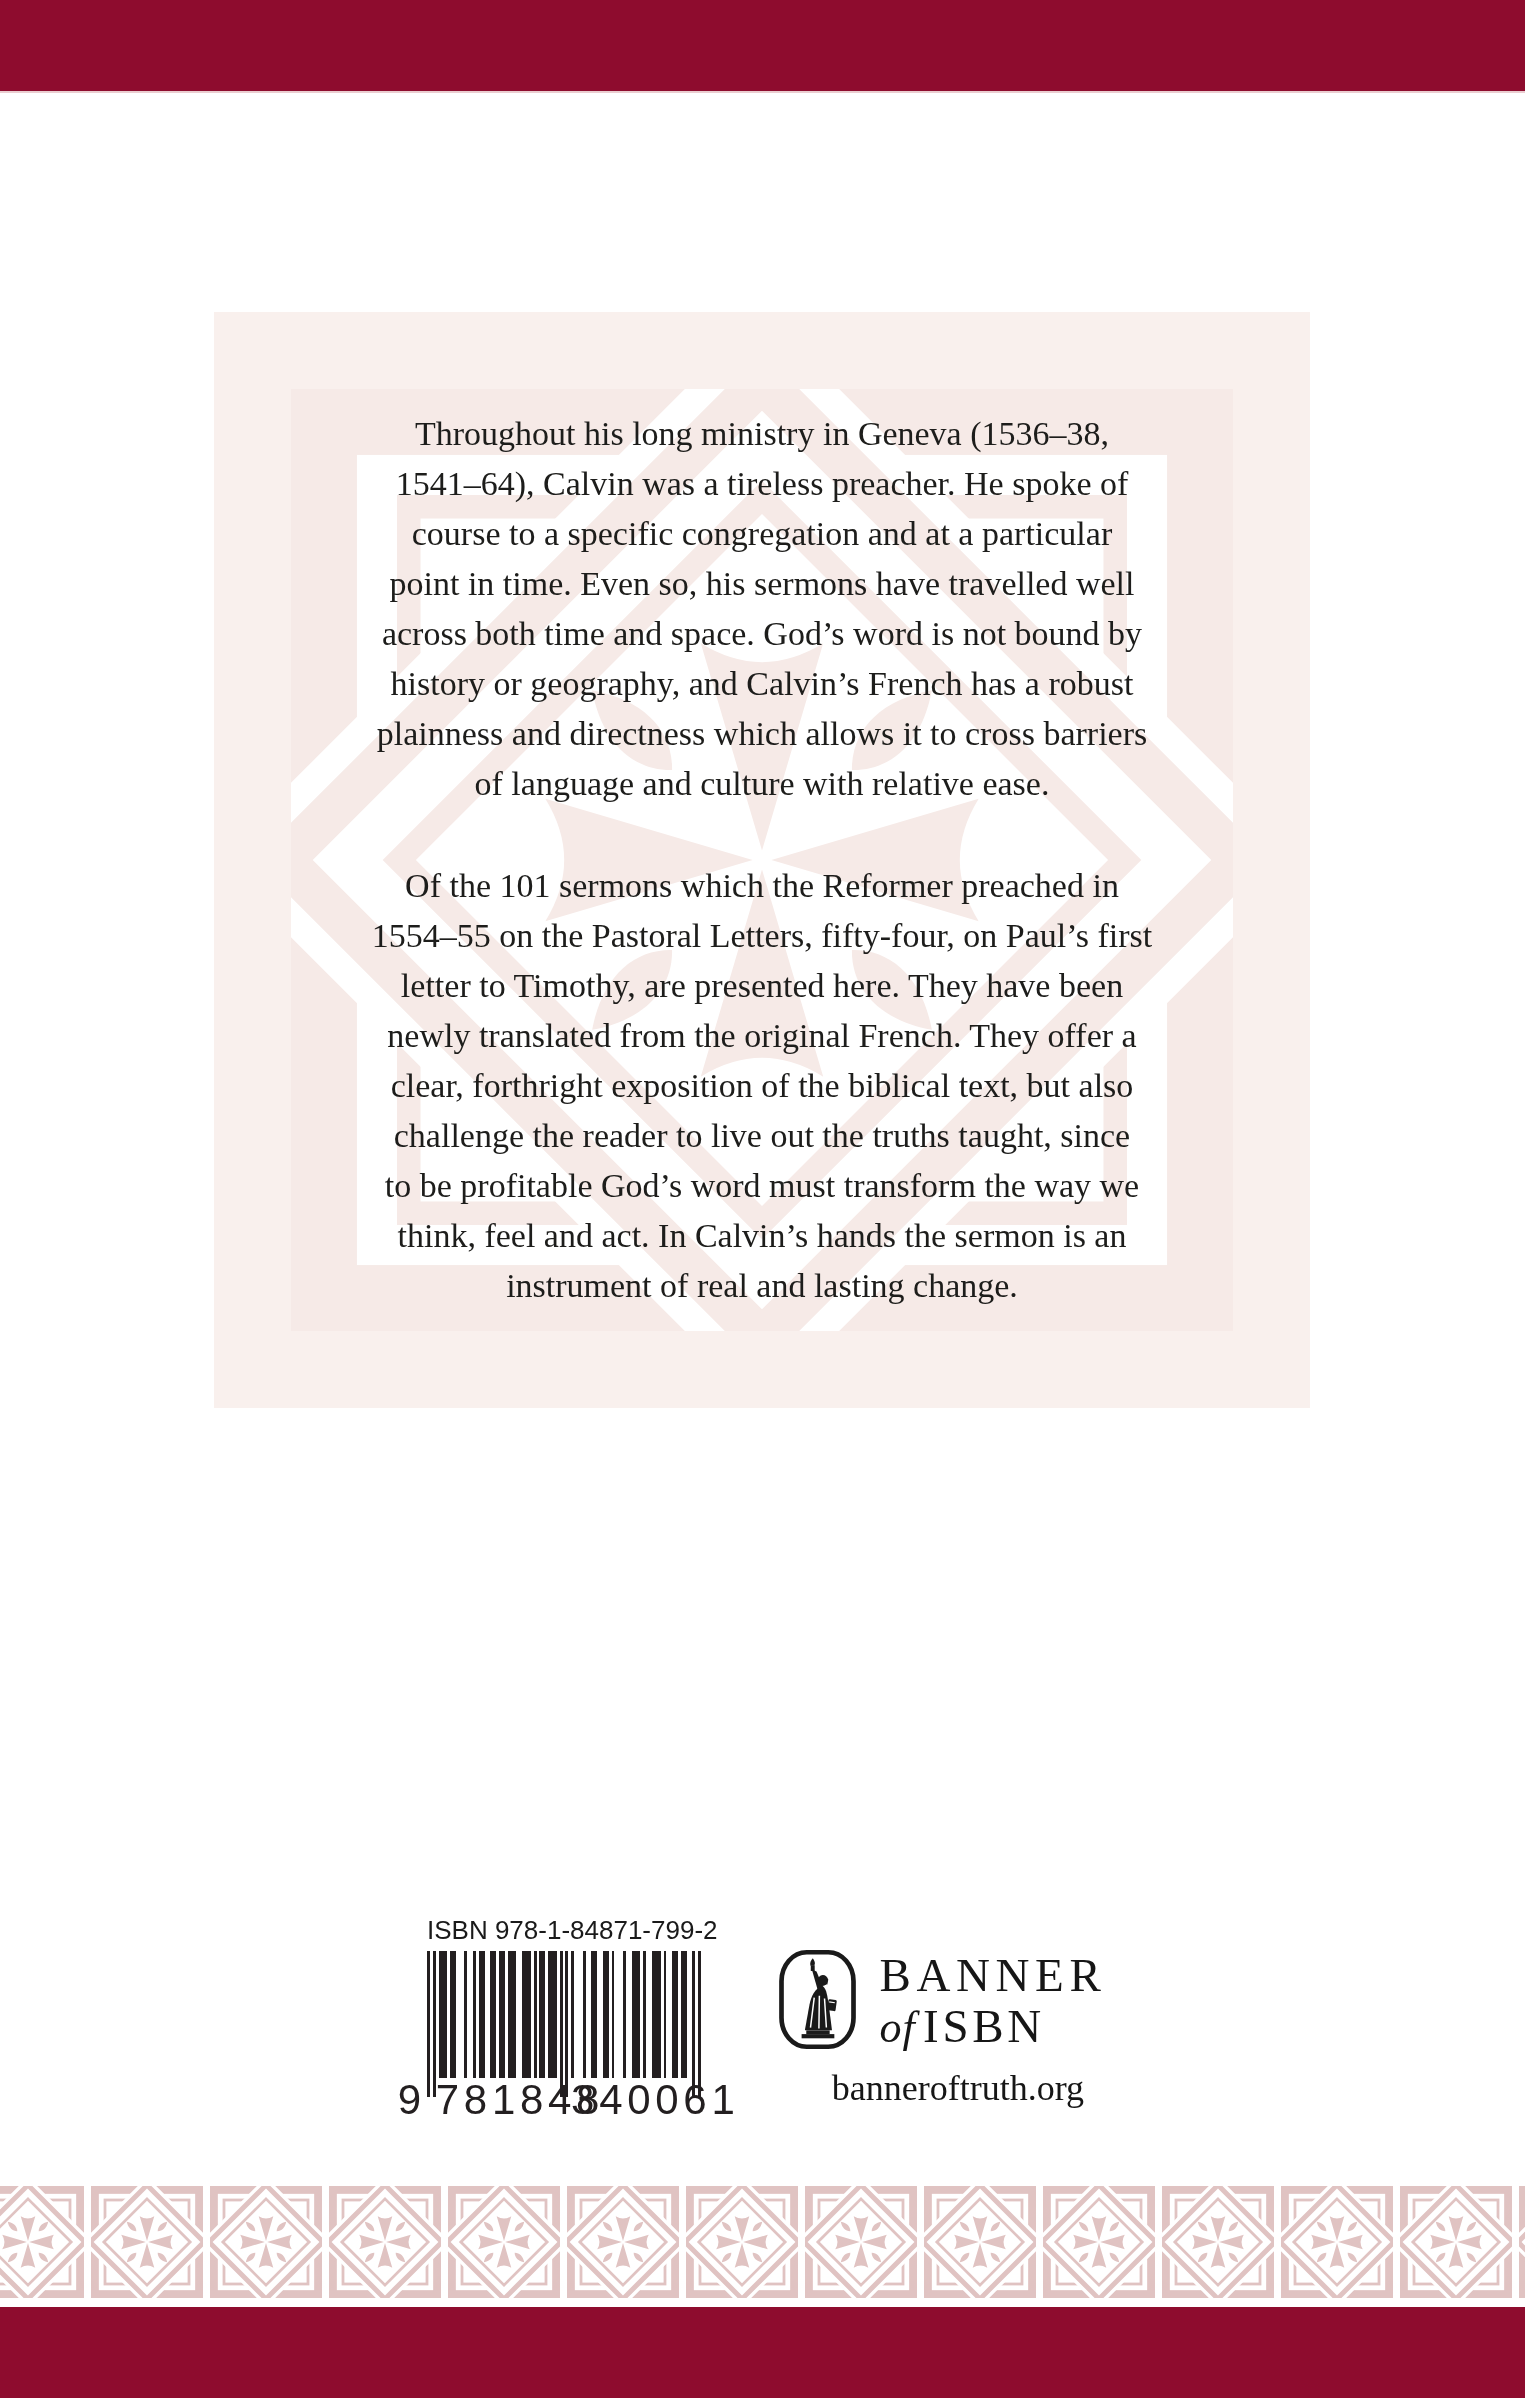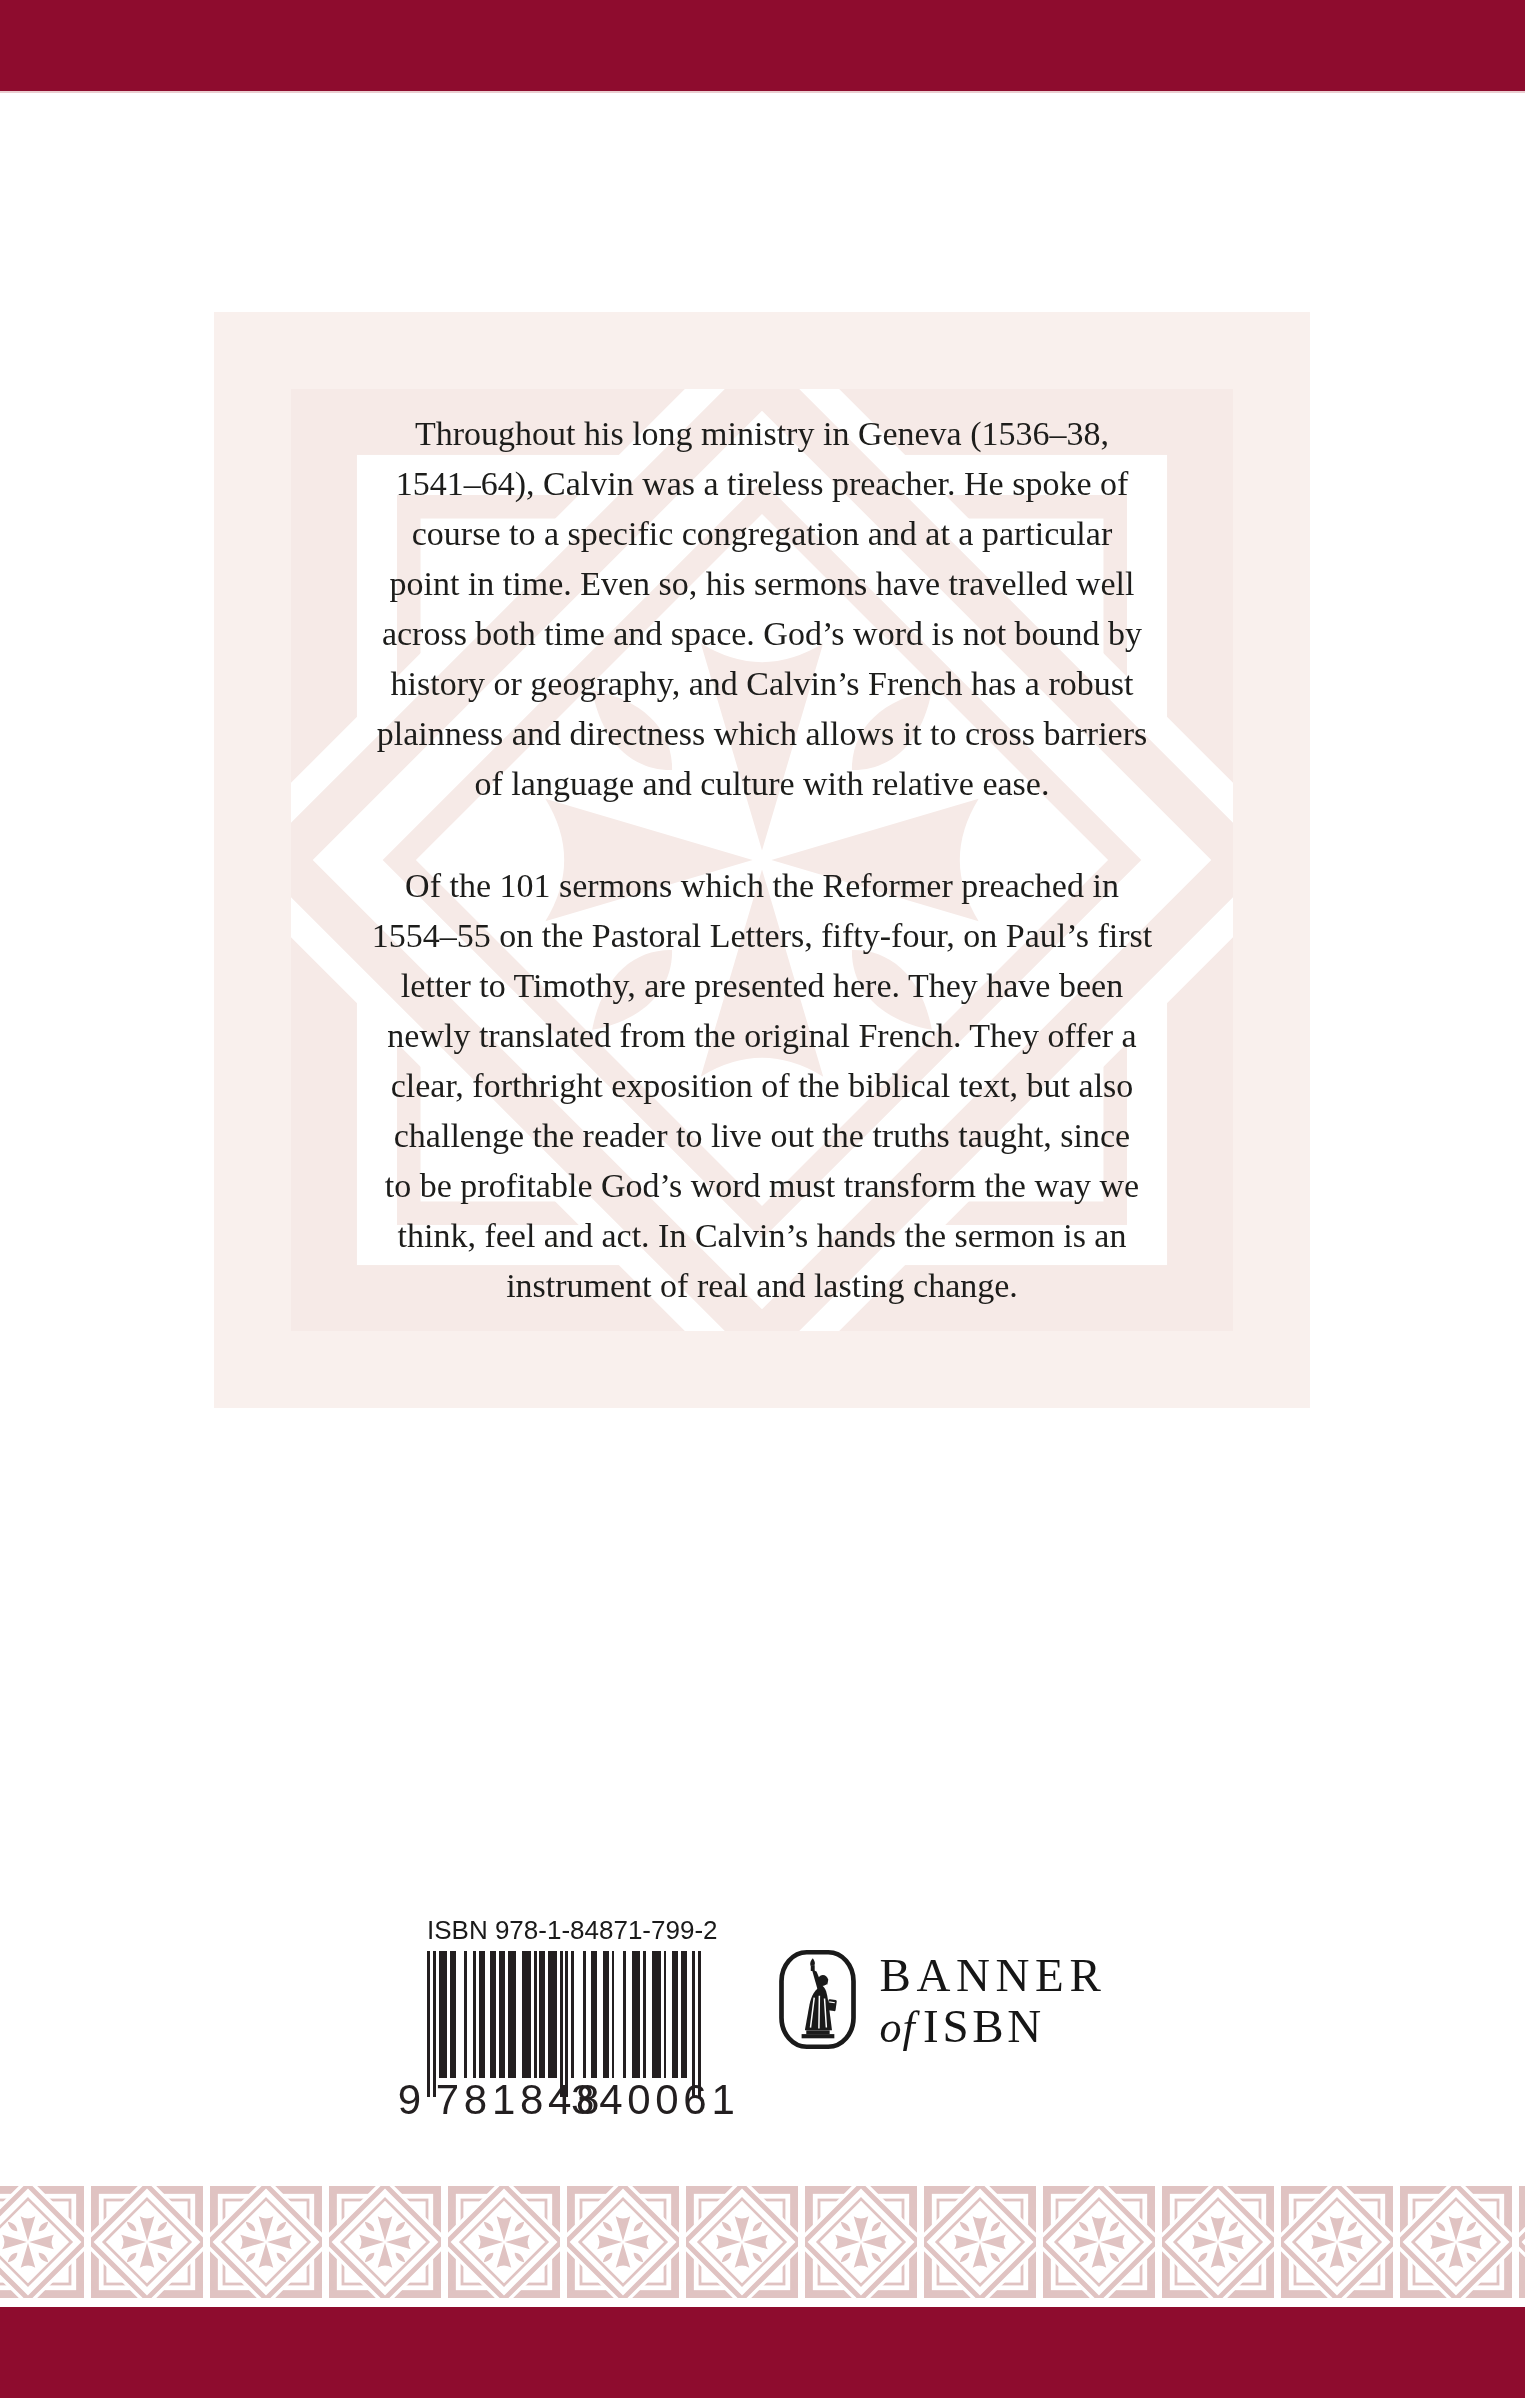--- a/index.html
+++ b/index.html
@@ -202,20 +202,21 @@
         <path d="M54.5 56.5 L60.5 57.5" stroke="#ffffff" stroke-width="1.2"></path>
 
         <rect x="30" y="87" width="25" height="4" fill="#1a1a1a"></rect>
         <rect x="25" y="91" width="35" height="4.5" fill="#1a1a1a"></rect>
       </svg>
       <div class="logo-text">
         <div class="logo-l1">BANNER</div>
         <div class="logo-l2"><em>of</em><span>ISBN</span></div>
       </div>
     </div>
+    <div class="website">banneroftruth.org</div>
   </div>
 
   <div class="tile-band">
       <div class="tile" style="left: -28px; color: rgb(224, 195, 194);">
         <svg viewBox="0 0 100 100" preserveAspectRatio="none" aria-hidden="true">
     <rect class="mo-s mo-thick" x="3.5" y="3.5" width="93" height="93"></rect>
     <rect class="mo-s mo-thin" x="12.5" y="12.5" width="75" height="75"></rect>
     <path class="mo-case" d="M50 1 L99 50 L50 99 L1 50 Z"></path>
     <path class="mo-s mo-thick" d="M50 1 L99 50 L50 99 L1 50 Z"></path>
     <path class="mo-case" d="M50 11.5 L88.5 50 L50 88.5 L11.5 50 Z"></path>

